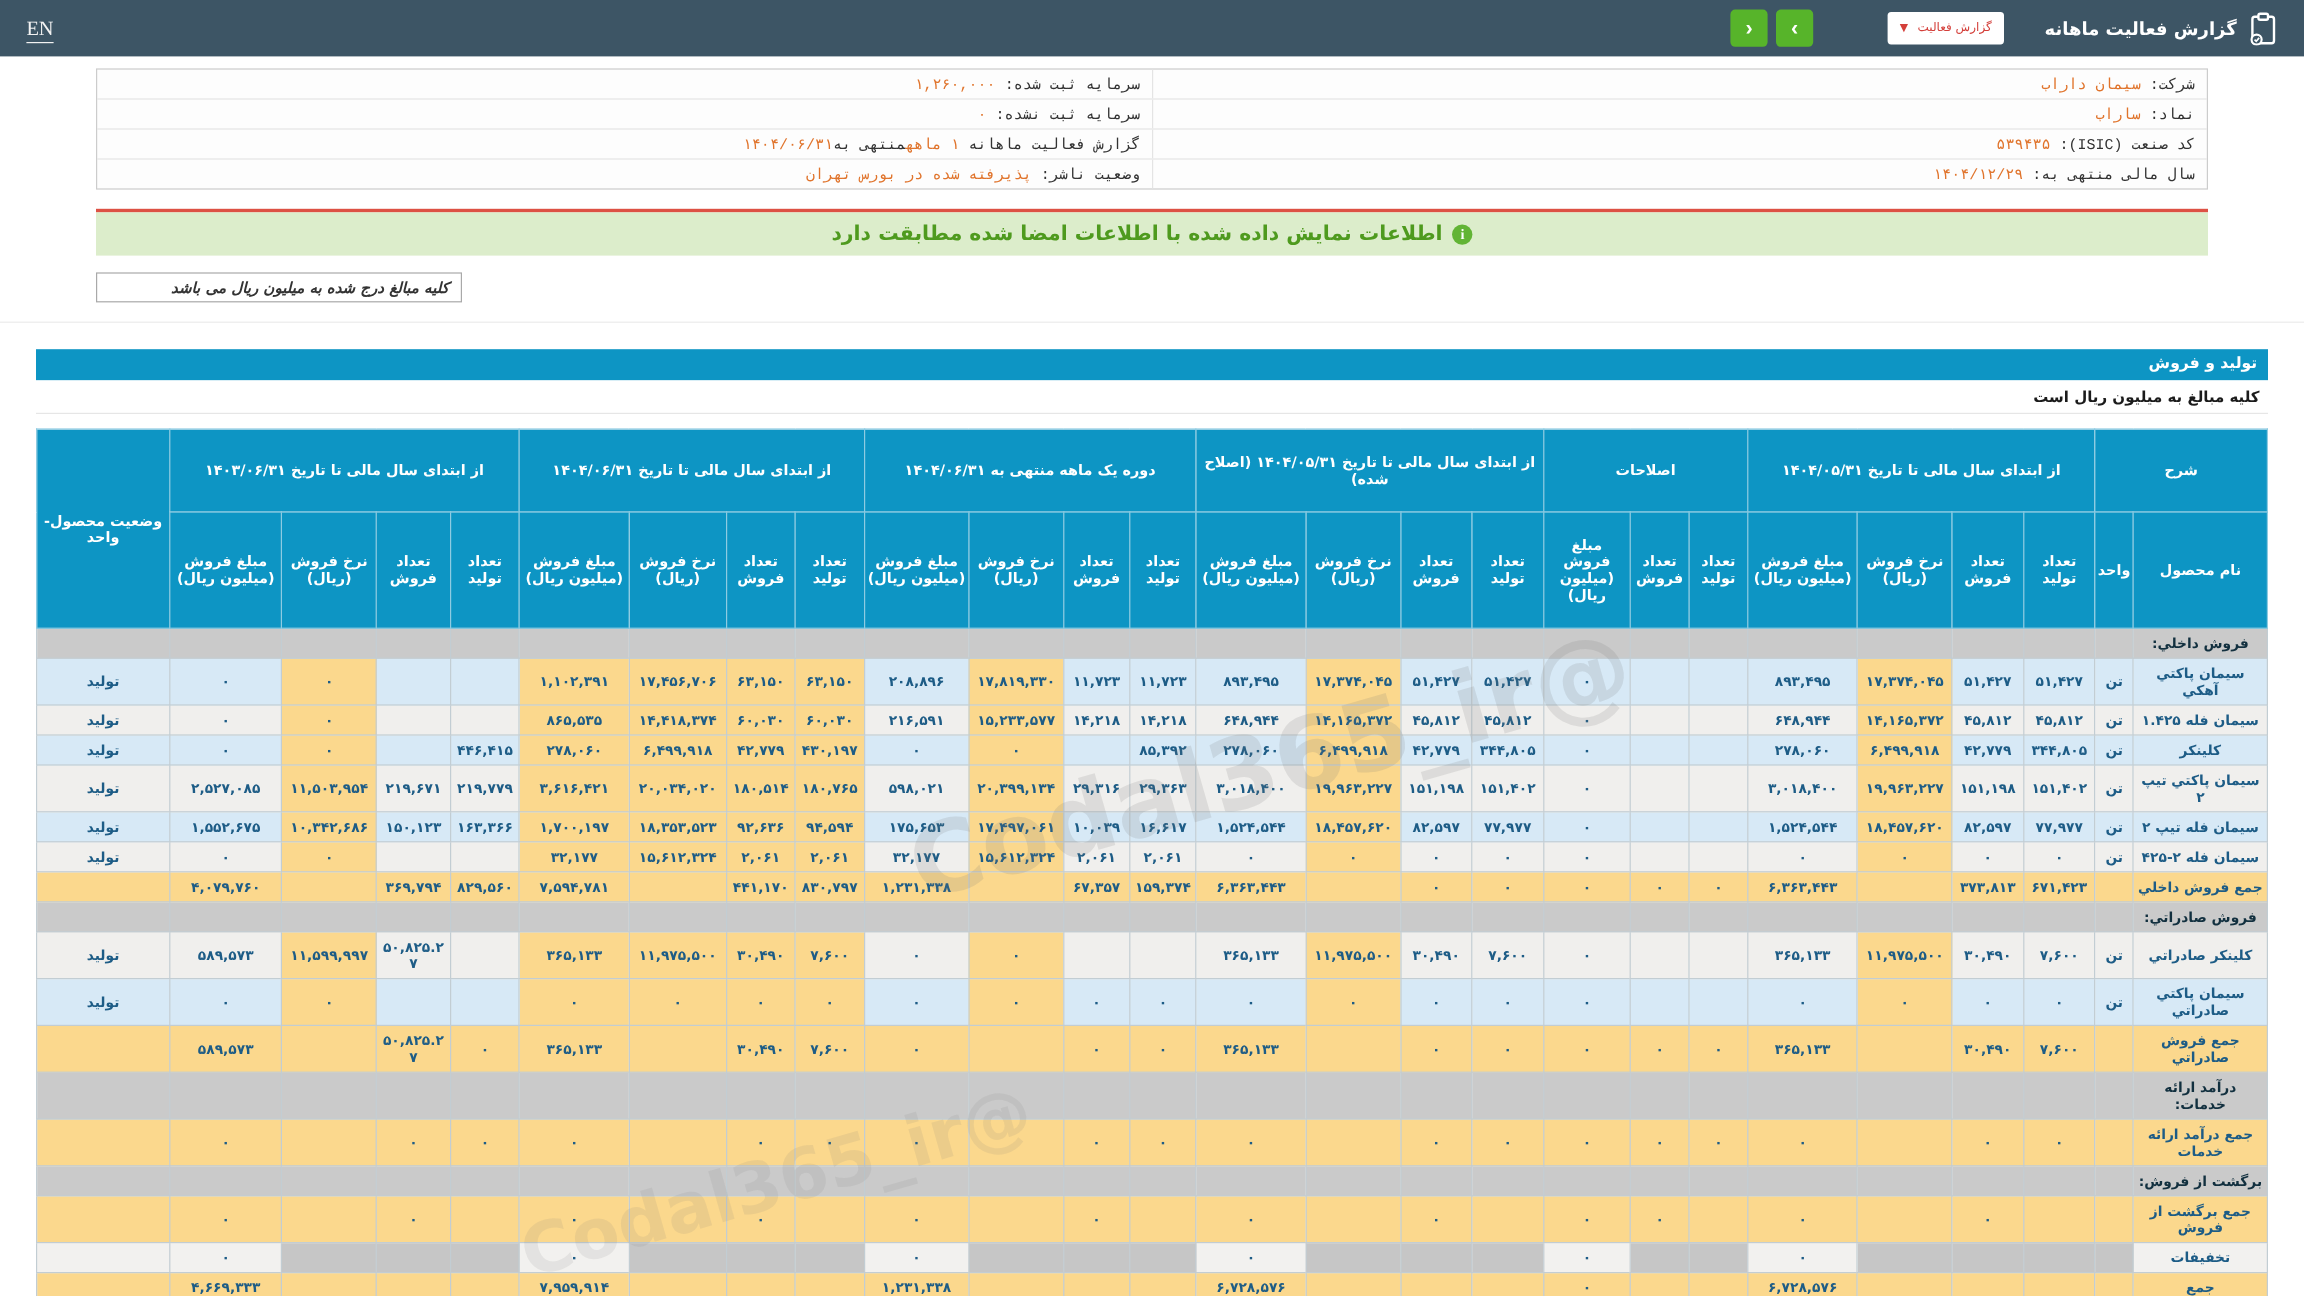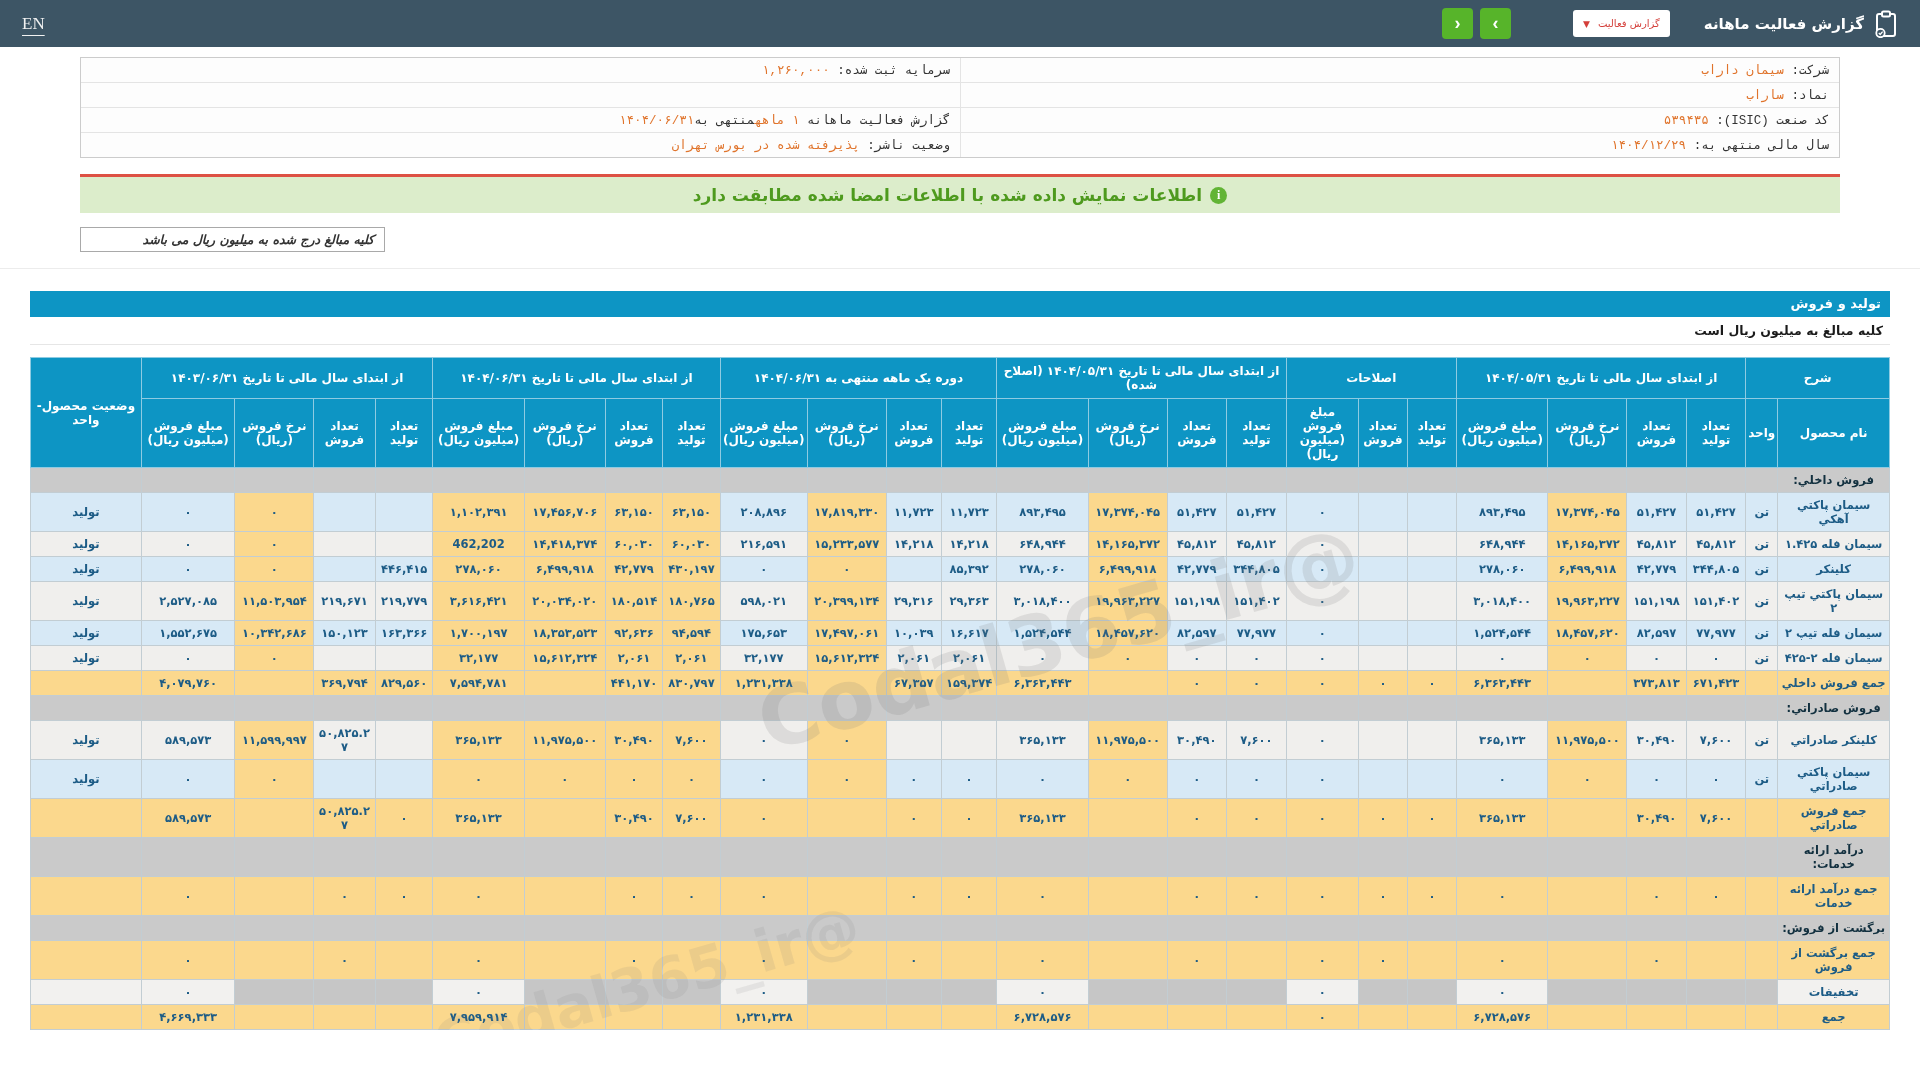--- a/index.html
+++ b/index.html
@@ -50,21 +50,21 @@
 
   
   main { margin:22px 30px 0; position:relative; }
   .blue-bar { background:#0d95c4; color:#fff; font-weight:bold; font-size:13px;
               padding:5px 9px 6px; }
   .table-note { background:#fff; color:#1b1b1b; font-weight:bold; font-size:12.5px;
                 padding:6px 7px; border-bottom:1px solid #e6e6e6; }
 
   table.data { border-collapse:collapse; width:100%; table-layout:fixed; margin-top:12px; }
   table.data th { background:#0d95c4; color:#fff; font-size:12px; font-weight:bold;
-                  border:1px solid #8ecbe2; padding:6px 2px; }
+                  border:1px solid #8ecbe2; padding:20px 2px; }
   table.data td { border:1px solid #c2cdd3; padding:5px 3px; text-align:center;
                   font-weight:bold; color:#1d5c86; font-size:11.5px; word-wrap:break-word; }
   td.name  { text-align:right; font-weight:normal; color:#17364d; font-size:12px; padding-right:5px; }
   tr.section td.name { font-weight:bold; color:#12303f; }
   .hl { background:#fbd88d; }      
   .tb { background:#d7e9f6; }      
   .tg { background:#f0efed; }      
   .sec { background:#cacaca; }     
   .dd  { background:#c6c6c6; }     
   .dl  { background:#f2f1ef; }     
@@ -101,20 +101,21 @@
 </header>
 
 <section class="info-wrap">
   <div class="info-table" id="info-body">
       <div class="info-row">
         <div class="info-cell"><span class="lbl">شرکت: </span><span class="val">سیمان داراب</span></div>
         <div class="info-cell"><span class="lbl">سرمایه ثبت شده: </span><span class="val">۱,۲۶۰,۰۰۰</span></div>
       </div>
       <div class="info-row">
         <div class="info-cell"><span class="lbl">نماد: </span><span class="val">ساراب</span></div>
+        <div class="info-cell"><span class="lbl">سرمایه ثبت نشده: </span><span class="val">۰</span></div>
       </div>
       <div class="info-row">
         <div class="info-cell"><span class="lbl">کد صنعت (ISIC): </span><span class="val">۵۳۹۴۳۵</span></div>
         <div class="info-cell"><span class="lbl">گزارش فعالیت ماهانه </span><span class="val">۱ ماهه</span><span class="lbl">منتهی به</span><span class="val">۱۴۰۴/۰۶/۳۱</span></div>
       </div>
       <div class="info-row">
         <div class="info-cell"><span class="lbl">سال مالی منتهی به: </span><span class="val">۱۴۰۴/۱۲/۲۹</span></div>
         <div class="info-cell"><span class="lbl">وضعیت ناشر: </span><span class="val">پذیرفته شده در بورس تهران</span></div>
       </div>
     </div>
@@ -272,21 +273,21 @@
           <td class="tg">۴۵,۸۱۲</td>
           <td class="hl">۱۴,۱۶۵,۳۷۲</td>
           <td class="tg">۶۴۸,۹۴۴</td>
           <td class="tg">۱۴,۲۱۸</td>
           <td class="tg">۱۴,۲۱۸</td>
           <td class="hl">۱۵,۲۳۳,۵۷۷</td>
           <td class="tg">۲۱۶,۵۹۱</td>
           <td class="hl">۶۰,۰۳۰</td>
           <td class="hl">۶۰,۰۳۰</td>
           <td class="hl">۱۴,۴۱۸,۳۷۴</td>
-          <td class="hl">462,202</td>
+          <td class="hl">۸۶۵,۵۳۵</td>
           <td class="tg"></td>
           <td class="tg"></td>
           <td class="hl">۰</td>
           <td class="tg">۰</td>
           <td class="tg">تولید</td>
         </tr>
         <tr>
           <td class="name tb">کلینکر</td>
           <td class="tb">تن</td>
           <td class="tb">۳۴۴,۸۰۵</td>

